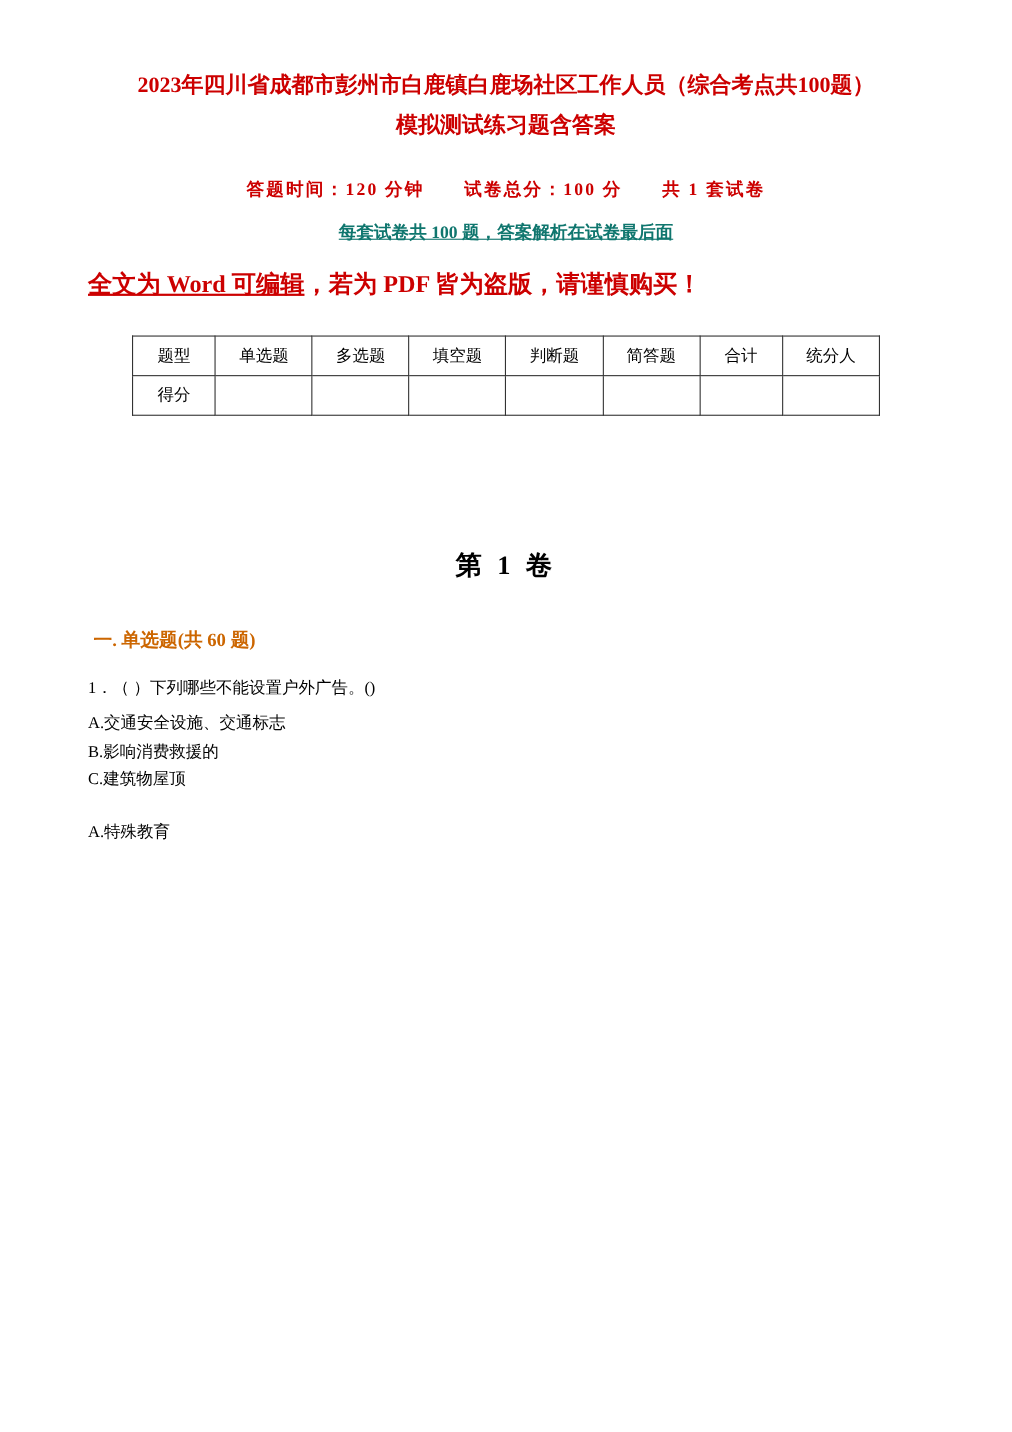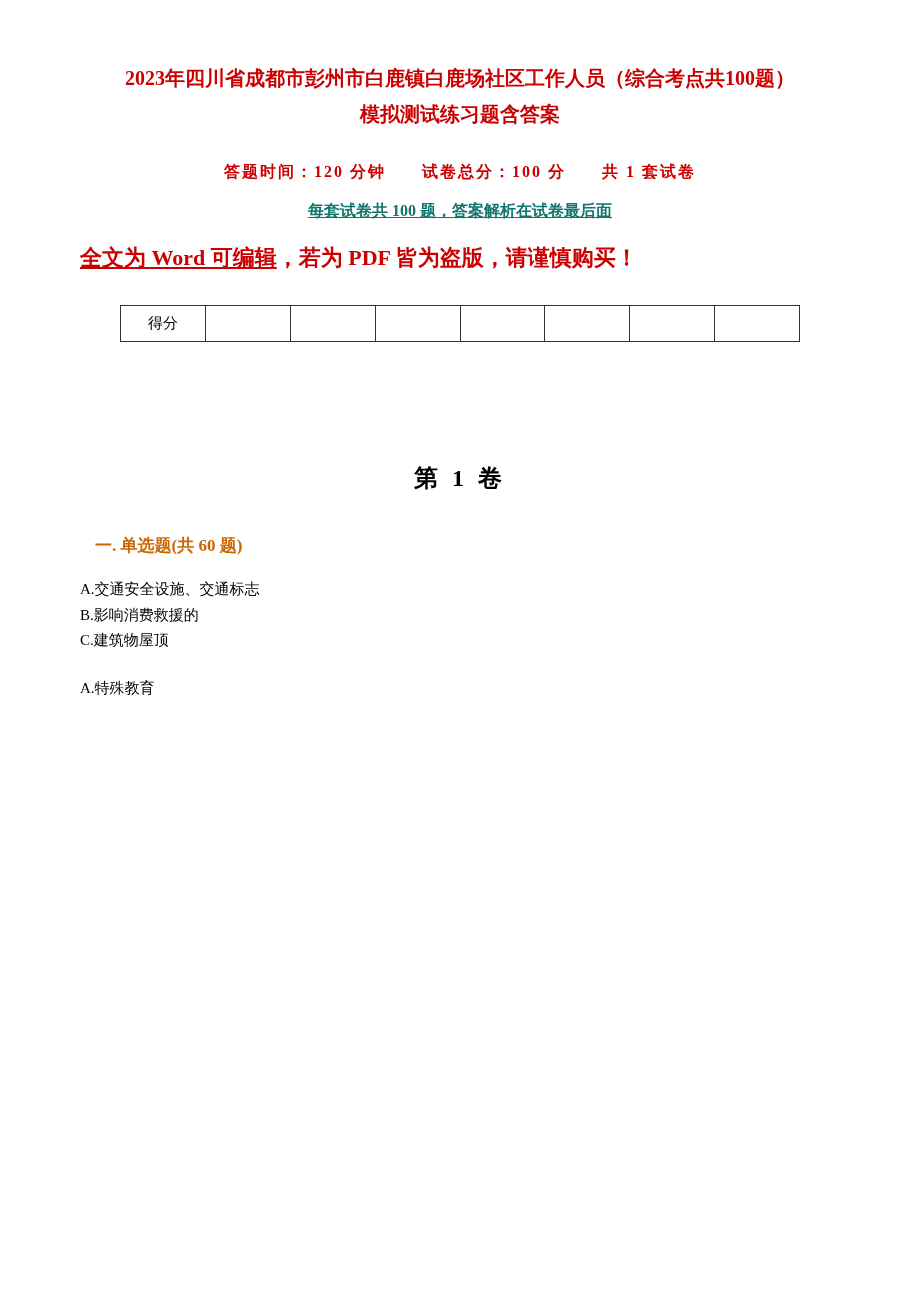--- a/index.html
+++ b/index.html
@@ -71,21 +71,21 @@
       text-align: center;
       font-size: 24px;
       font-weight: bold;
       margin: 80px 0 40px 0;
       letter-spacing: 4px;
     }
     .section-title {
       font-size: 17px;
       font-weight: bold;
       color: #cc6600;
-      margin: 20px 0 20px 15px;
+      margin: 20px 0 20px 5px;
     }
     .question-block {
       margin-bottom: 22px;
       font-size: 15px;
       line-height: 1.8;
     }
     .question-text {
       margin-bottom: 6px;
     }
     .option-line {
@@ -118,20 +118,30 @@
   <span>每套试卷共 100 题，答案解析在试卷最后面</span>
 </div>
 
 <div class="word-notice">
   <span style="text-decoration: underline;">全文为 Word 可编辑</span><span>，若为 PDF 皆为盗版，请谨慎购买！</span>
 </div>
 
 <div class="score-table-container">
   <table class="score-table">
     <tbody>
+        <tr>
+      <td class="label-cell">题型</td>
+      <td>单选题</td>
+      <td>多选题</td>
+      <td>填空题</td>
+      <td>判断题</td>
+      <td>简答题</td>
+      <td>合计</td>
+      <td>统分人</td>
+    </tr>
     <tr>
       <td class="label-cell">得分</td>
       <td></td>
       <td></td>
       <td></td>
       <td></td>
       <td></td>
       <td></td>
       <td></td>
     </tr>
@@ -139,20 +149,23 @@
     </table>
 </div>
 
 <div class="divider-space"></div>
 
 <div class="section-volume">第 1 卷</div>
 
 <div class="section-title">一. 单选题(共 60 题)</div>
 
 <div class="question-block">
+  <div class="question-text">
+    <span>1．（ ）下列哪些不能设置户外广告。()</span>
+  </div>
   <div class="option-line">A.交通安全设施、交通标志</div>
   <div class="option-line">B.影响消费救援的</div>
   <div class="option-line">C.建筑物屋顶</div>
 </div>
 
 <div class="question-block">
   <div class="option-line">A.特殊教育</div>
 </div>
 
 </body></html>

